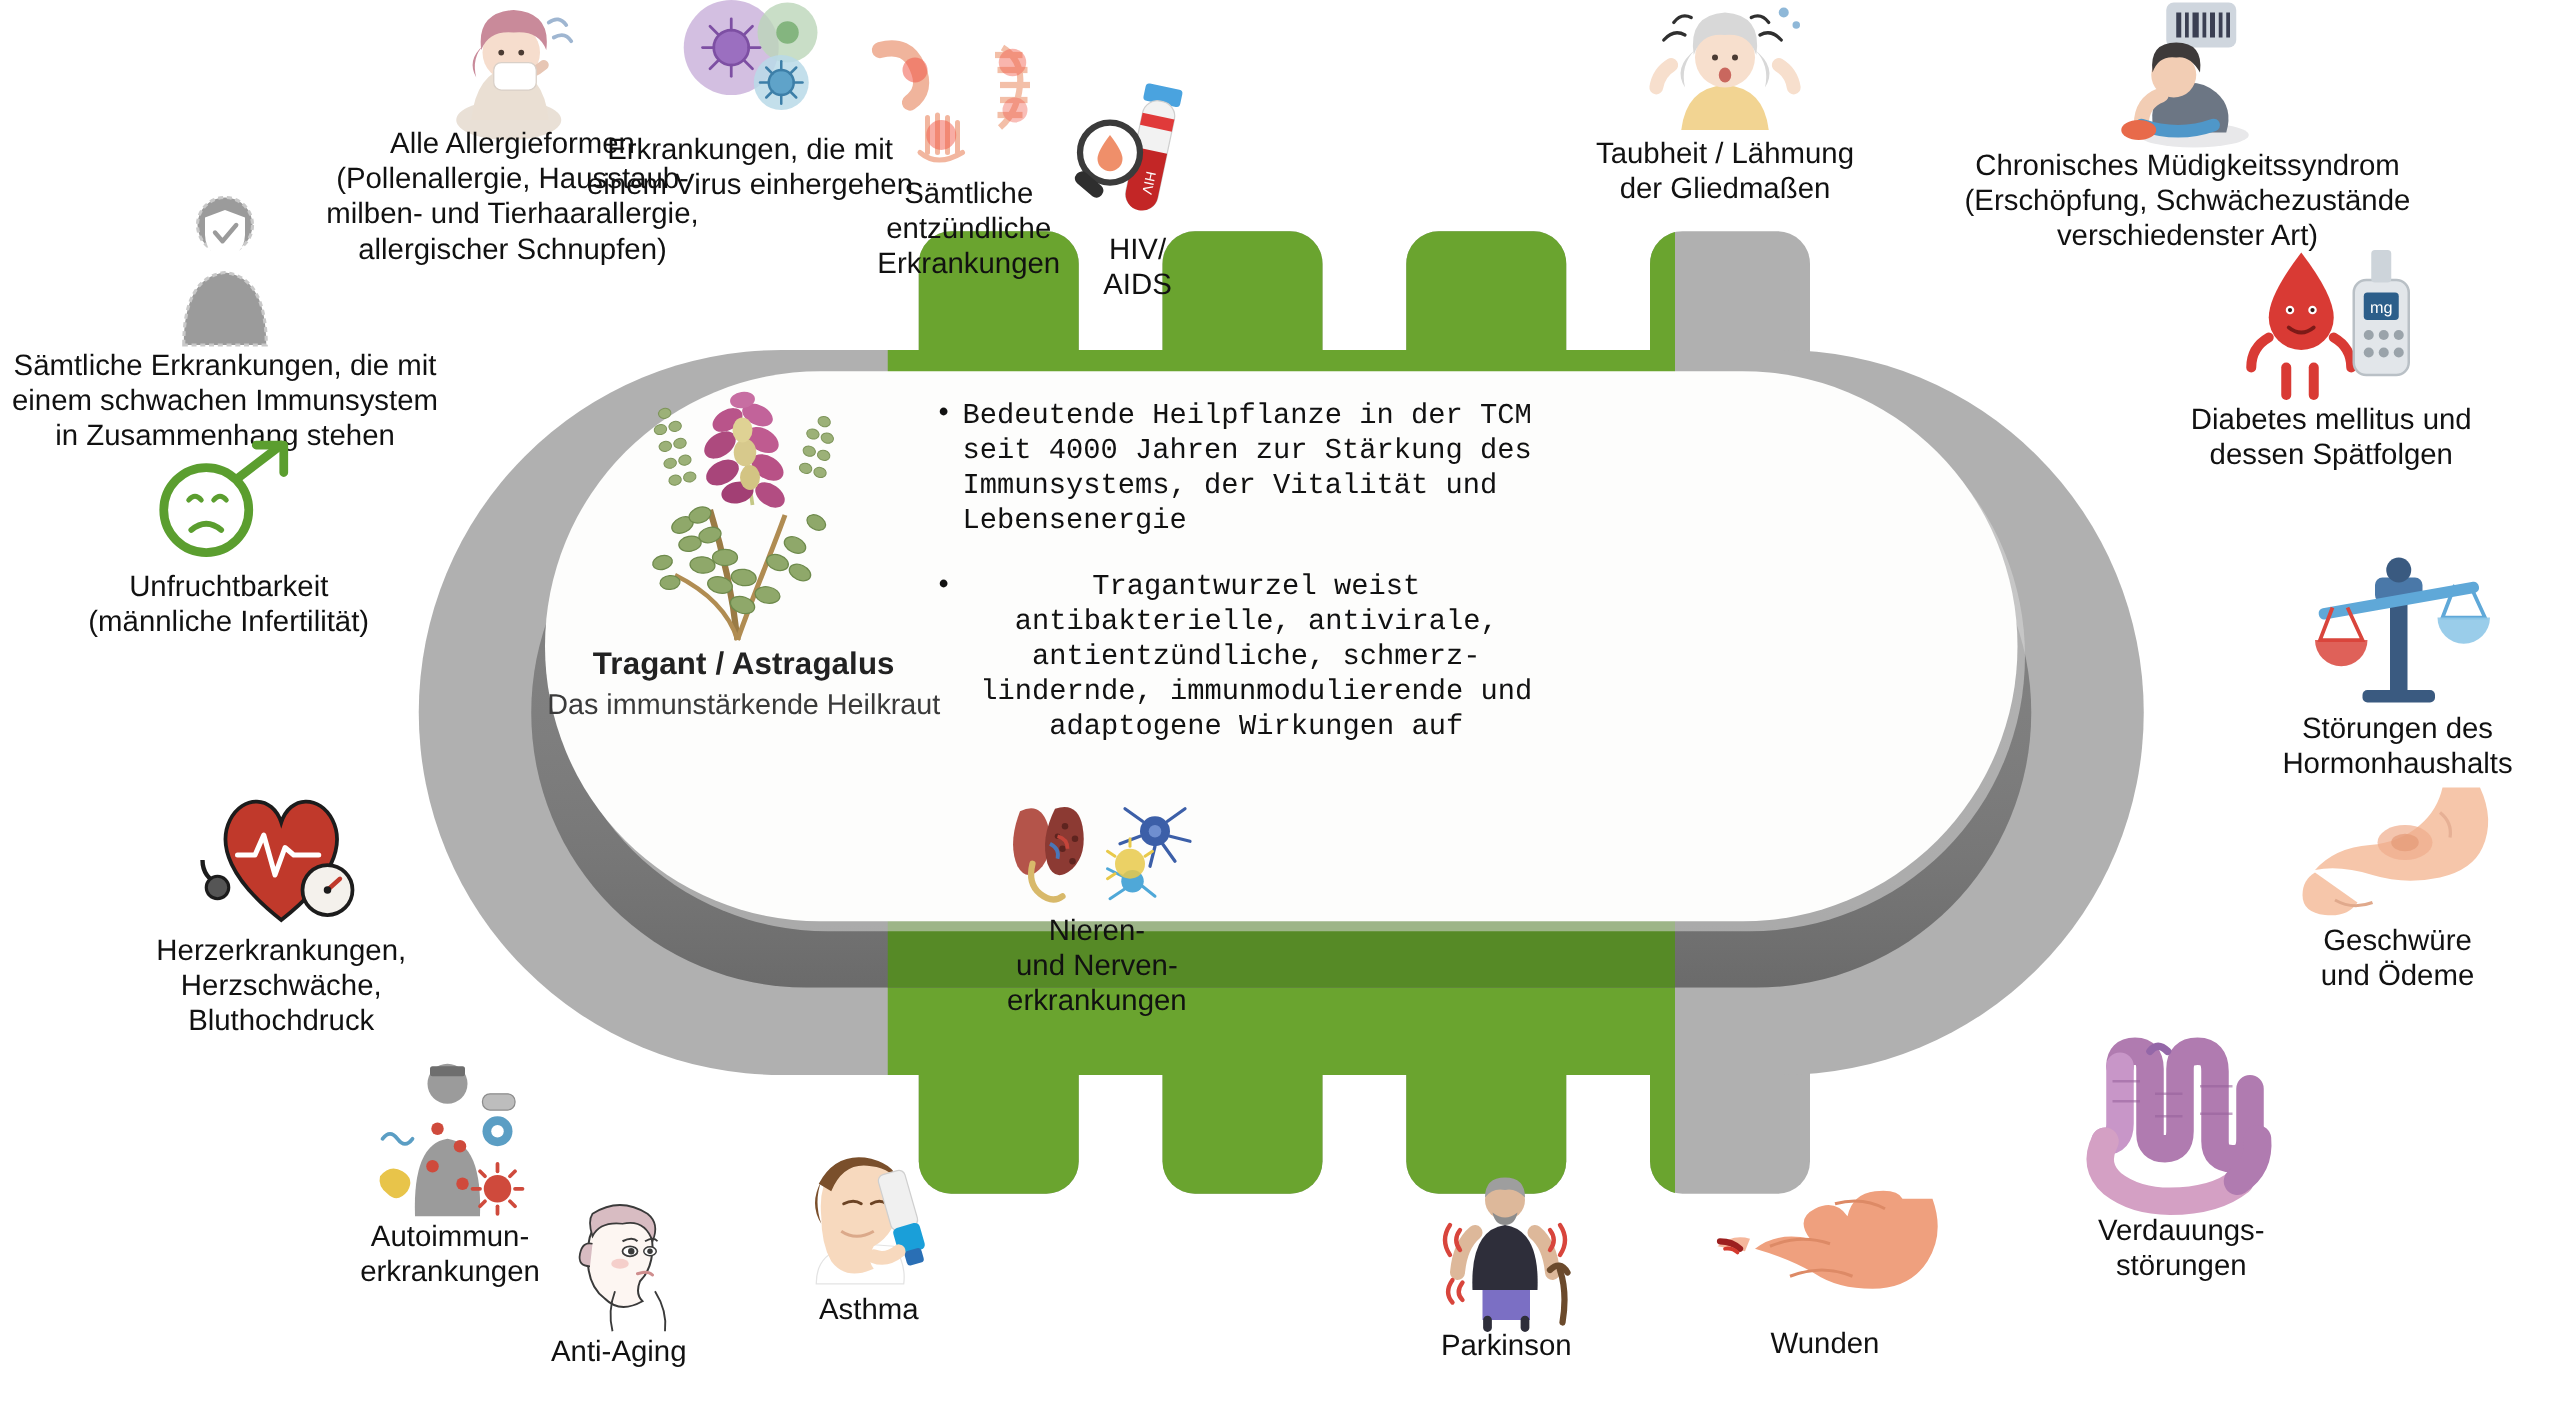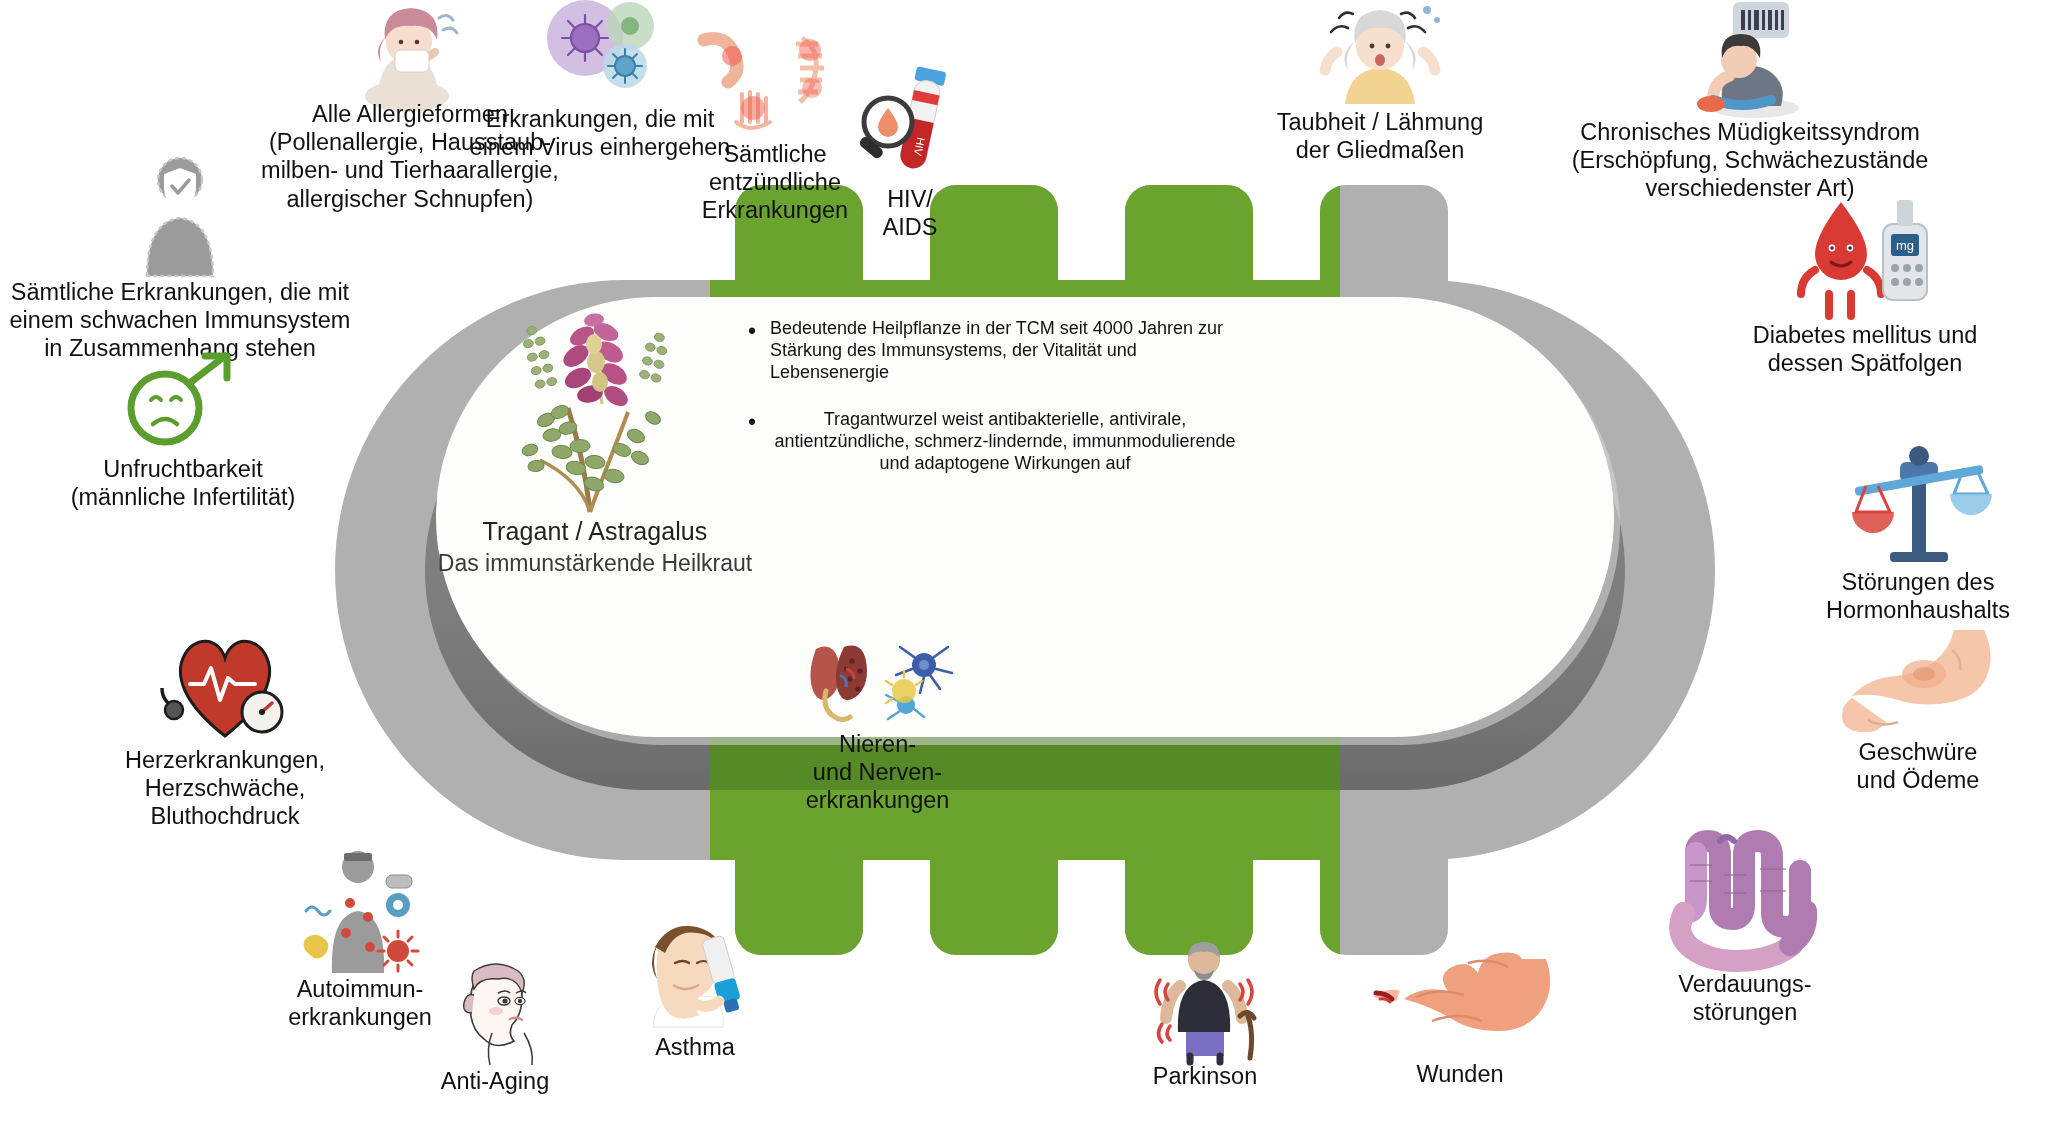--- a/index.html
+++ b/index.html
@@ -15,29 +15,29 @@
   .gear-svg{position:absolute;left:0;top:0;width:1390px;height:790px;}
 
   
   .center-panel{
     position:absolute;left:450px;top:300px;width:790px;height:290px;
     display:flex;align-items:flex-start;
   }
   .plant-col{width:290px;display:flex;flex-direction:column;align-items:center;}
   .plant-art{width:210px;height:215px;position:relative;}
   .plant-title{
-    font-size:25px;font-weight:normal;color:#222;margin-top:2px;letter-spacing:.1px;
+    font-size:25px;font-weight:bold;color:#222;margin-top:2px;letter-spacing:.1px;
     white-space:nowrap;
   }
   .plant-sub{font-size:23px;color:#3a3a3a;margin-top:4px;white-space:nowrap;}
 
   .bullets{flex:1;padding-left:8px;padding-top:18px;}
   .bullet{
     position:relative;padding-left:22px;margin-bottom:25px;
-    font-size:18px;line-height:1.22;color:#111;
+    font-size:23px;line-height:1.22;color:#111;font-family:Liberation Mono, monospace;
   }
   .bullet:last-child{margin-bottom:0;text-align:center;}
   .bullet::before{
     content:"\2022";position:absolute;left:0;top:-1px;font-size:23px;color:#111;
   }
 
   
   .callout{position:absolute;}
   .callout .cap{
     font-size:23.5px;line-height:1.2;color:#111;text-align:center;white-space:pre-line;

